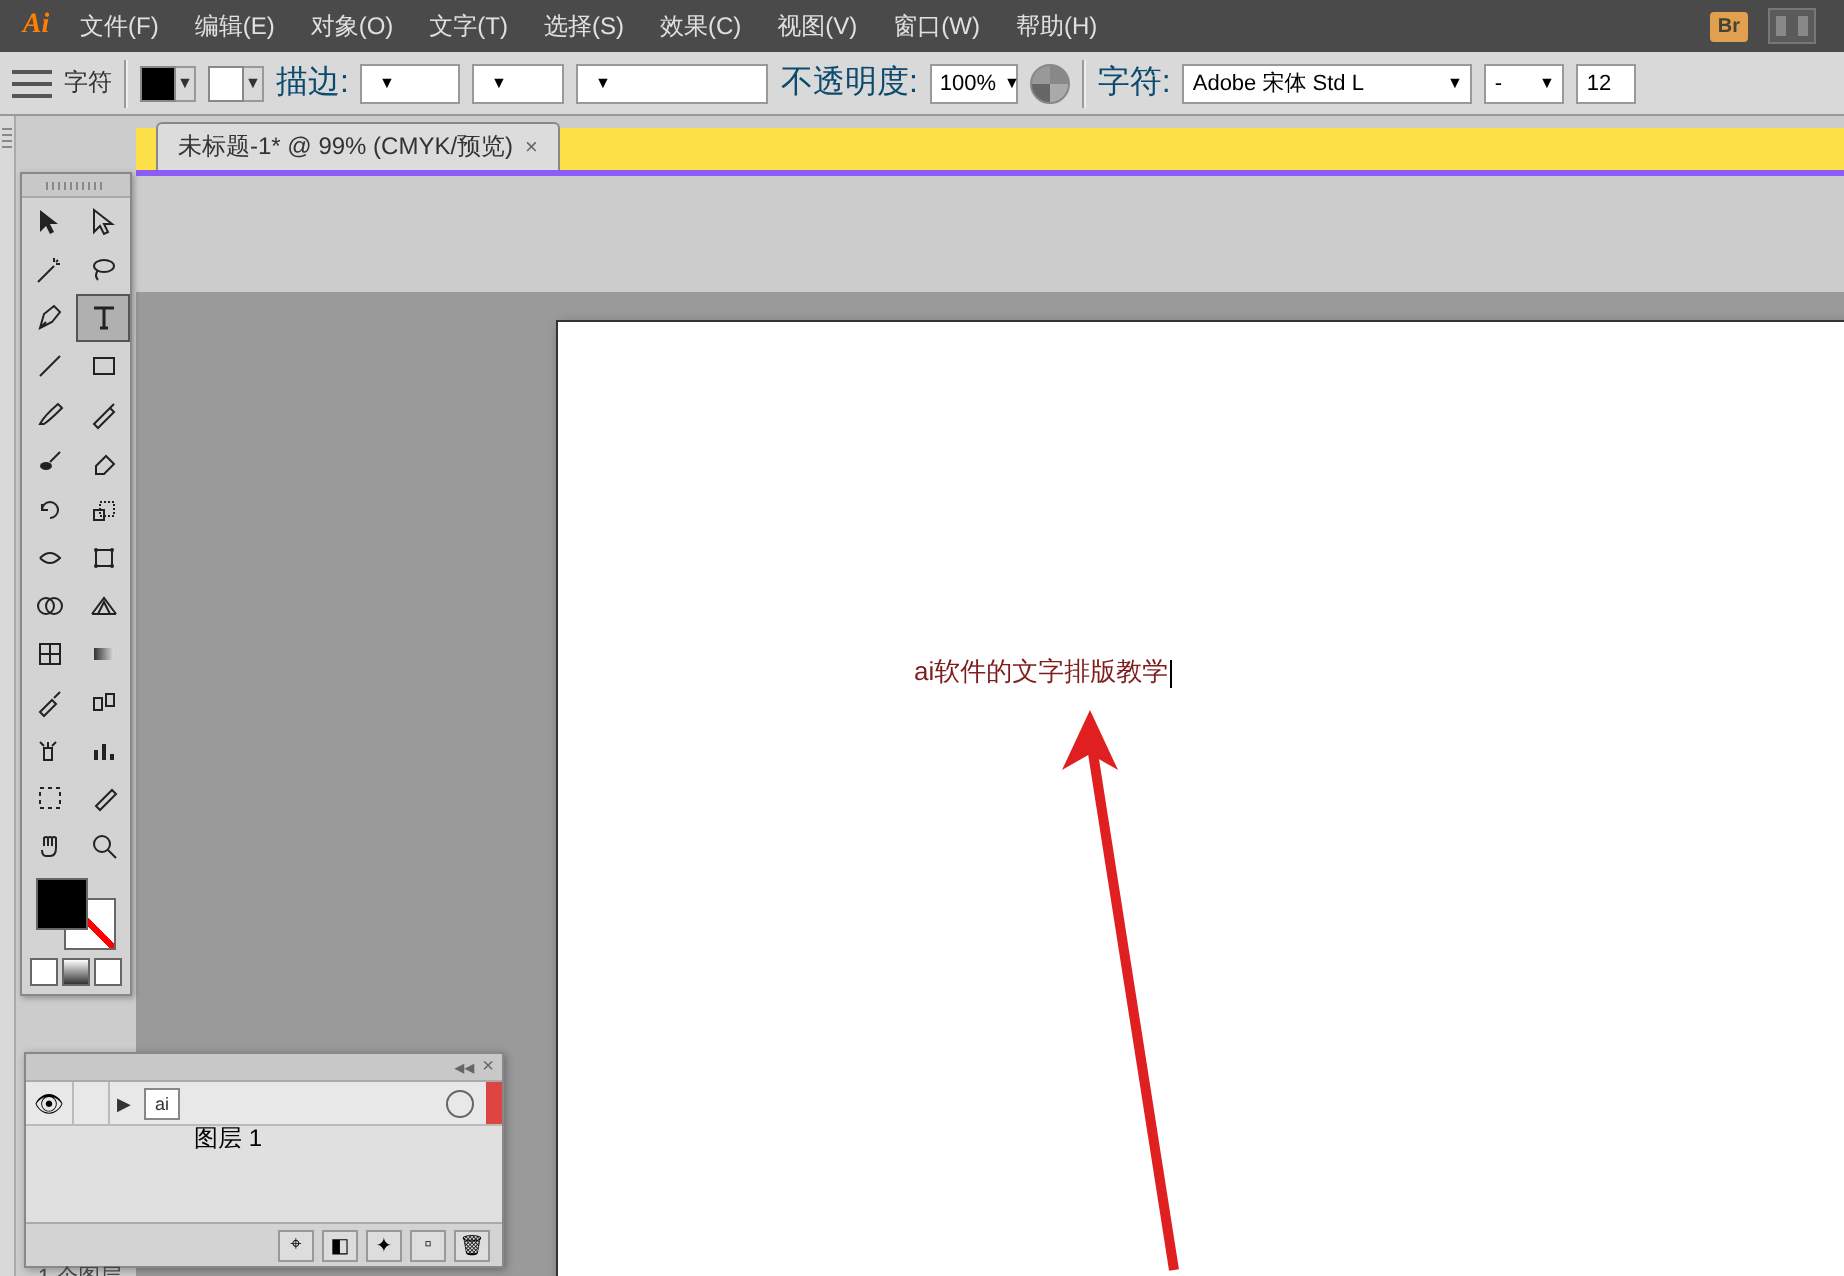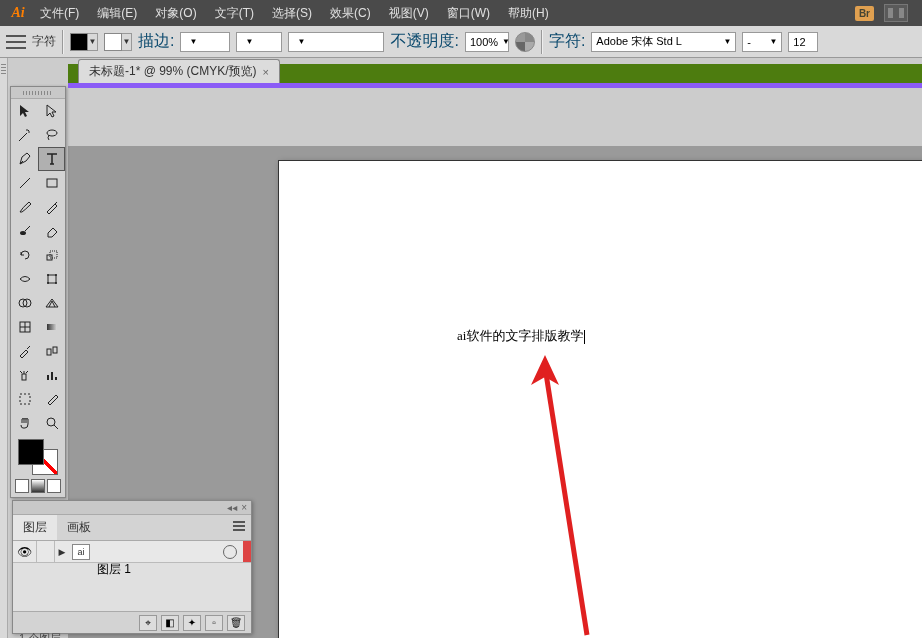--- a/index.html
+++ b/index.html
@@ -39,27 +39,27 @@
 .tool-btn.active { background: #b0b0b0; border: 1px solid #555; }
 .tool-btn svg { width: 16px; height: 16px; }
 .color-section { padding: 4px; display: flex; flex-direction: column; align-items: center; gap: 4px; }
 .fg-bg { position: relative; width: 40px; height: 36px; }
 .fg-swatch { position: absolute; top: 0; left: 0; width: 26px; height: 26px; background: #000; border: 1px solid #666; }
 .bg-swatch { position: absolute; bottom: 0; right: 0; width: 26px; height: 26px; background: #fff; border: 1px solid #666; }
 .bg-swatch::after { content: ""; position: absolute; inset: 0; background: linear-gradient(to top right, transparent 45%, red 45%, red 55%, transparent 55%); }
 .mode-row { display: flex; gap: 2px; }
 .mode-row div { width: 14px; height: 14px; border: 1px solid #666; }
 
-.doc-tabbar { position: absolute; left: 68px; top: 64px; right: 0; height: 24px; background: #4d7c0f; border-bottom: 5px solid #8b5cf6; display: flex; align-items: flex-end; padding-left: 10px; text-align: center; }
+.doc-tabbar { position: absolute; left: 68px; top: 64px; right: 0; height: 24px; background: #fde047; border-bottom: 3px solid #8b5cf6; display: flex; align-items: flex-end; padding-left: 10px; text-align: center; }
 .doc-tab { background: #dcdcdc; border: 1px solid #888; border-bottom: none; padding: 3px 10px; font-size: 12px; color: #333; display: flex; align-items: center; gap: 6px; border-radius: 3px 3px 0 0; }
 .doc-tab .close { font-size: 11px; color: #666; cursor: pointer; }
 
 .canvas-area { position: absolute; left: 68px; top: 88px; right: 0; bottom: 0; background: #9a9a9a; overflow: hidden; }
 .artboard { position: absolute; left: 210px; top: 14px; width: 700px; height: 550px; background: #fff; box-shadow: 2px 2px 6px rgba(0,0,0,0.3); border: 1px solid #333; }
-.canvas-text { position: absolute; left: 178px; top: 166px; font-size: 13px; color: #000000; font-family: Liberation Serif, serif; }
+.canvas-text { position: absolute; left: 178px; top: 166px; font-size: 13px; color: #7f1d1d; font-family: Liberation Sans, sans-serif; }
 .canvas-text::after { content: ""; display: inline-block; width: 1px; height: 14px; background: #000; vertical-align: middle; margin-left: 1px; }
 .arrow-annot { position: absolute; left: 252px; top: 194px; width: 70px; height: 290px; pointer-events: none; }
 
 .layers-panel { position: absolute; left: 12px; bottom: 4px; width: 240px; background: #d3d3d3; border: 1px solid #888; box-shadow: 1px 1px 4px rgba(0,0,0,0.3); }
 .lp-header { height: 14px; background: #c8c8c8; display: flex; justify-content: flex-end; align-items: center; padding: 0 4px; border-bottom: 1px solid #aaa; }
 .lp-header span { font-size: 10px; color: #666; cursor: pointer; margin-left: 4px; }
 .lp-tabs { display: flex; border-bottom: 1px solid #aaa; }
 .lp-tab { padding: 4px 10px; font-size: 12px; color: #333; cursor: pointer; }
 .lp-tab.active { background: #e6e6e6; }
 .lp-menu-icon { margin-left: auto; padding: 4px 6px; cursor: pointer; }
@@ -351,29 +351,20 @@
       <div class="diag-stroke" style="background:#fff"></div>
     </div>
   </div>
 </div>
 
 <div class="layers-panel">
   <div class="lp-header">
     <span>◂◂</span>
     <span>×</span>
   </div>
-  <div class="lp-tabs">
-    <div class="lp-tab active">图层</div>
-    <div class="lp-tab">画板</div>
-    <div class="lp-menu-icon">
-        <span></span>
-        <span></span>
-        <span></span>
-      </div>
-  </div>
   <div class="lp-row">
     <div class="lp-vis">👁</div>
     <div class="lp-lock"></div>
     <div class="lp-expand">▶</div>
     <div class="lp-thumb">ai</div>
     <div class="lp-name">图层 1</div>
     <div class="lp-target"></div>
     <div class="lp-color"></div>
   </div>
   <div class="lp-body"></div>

